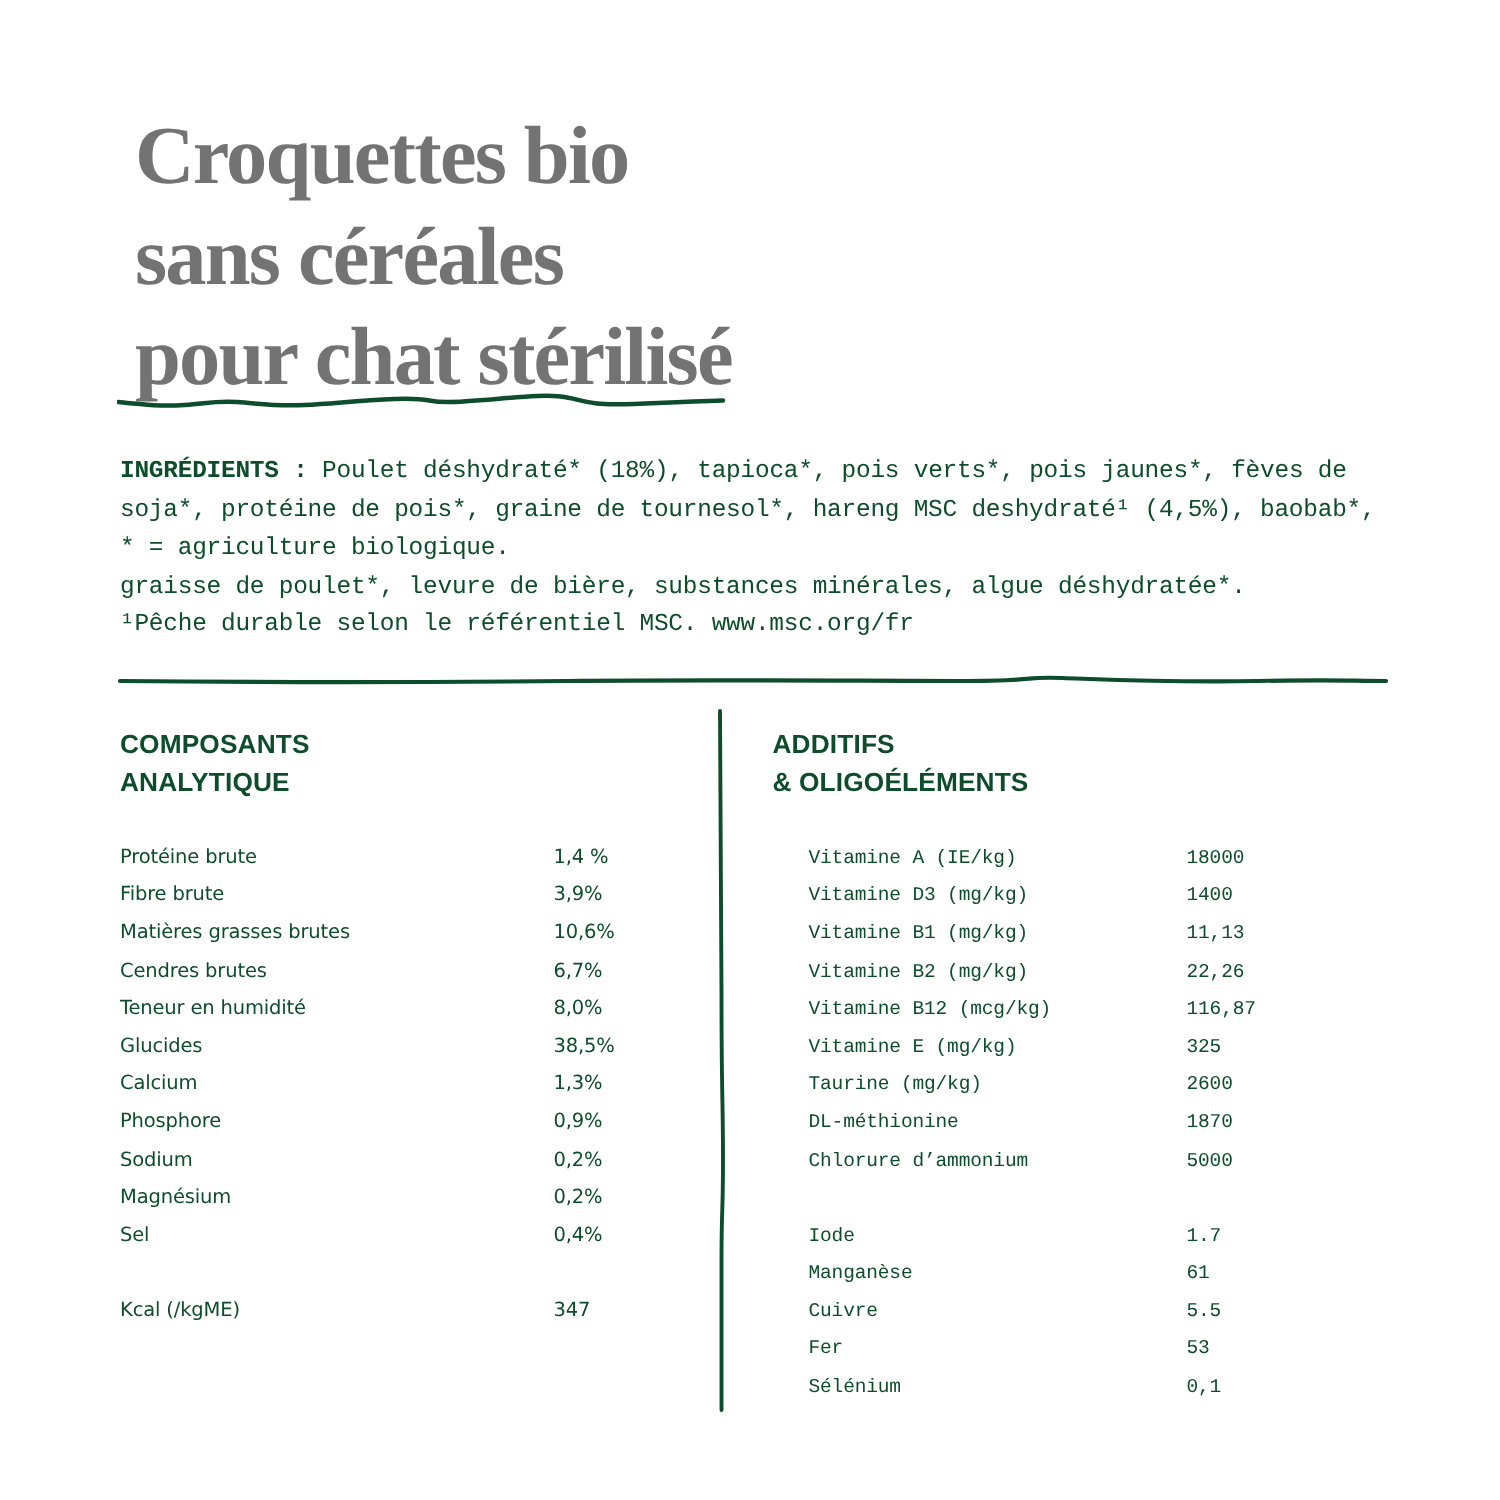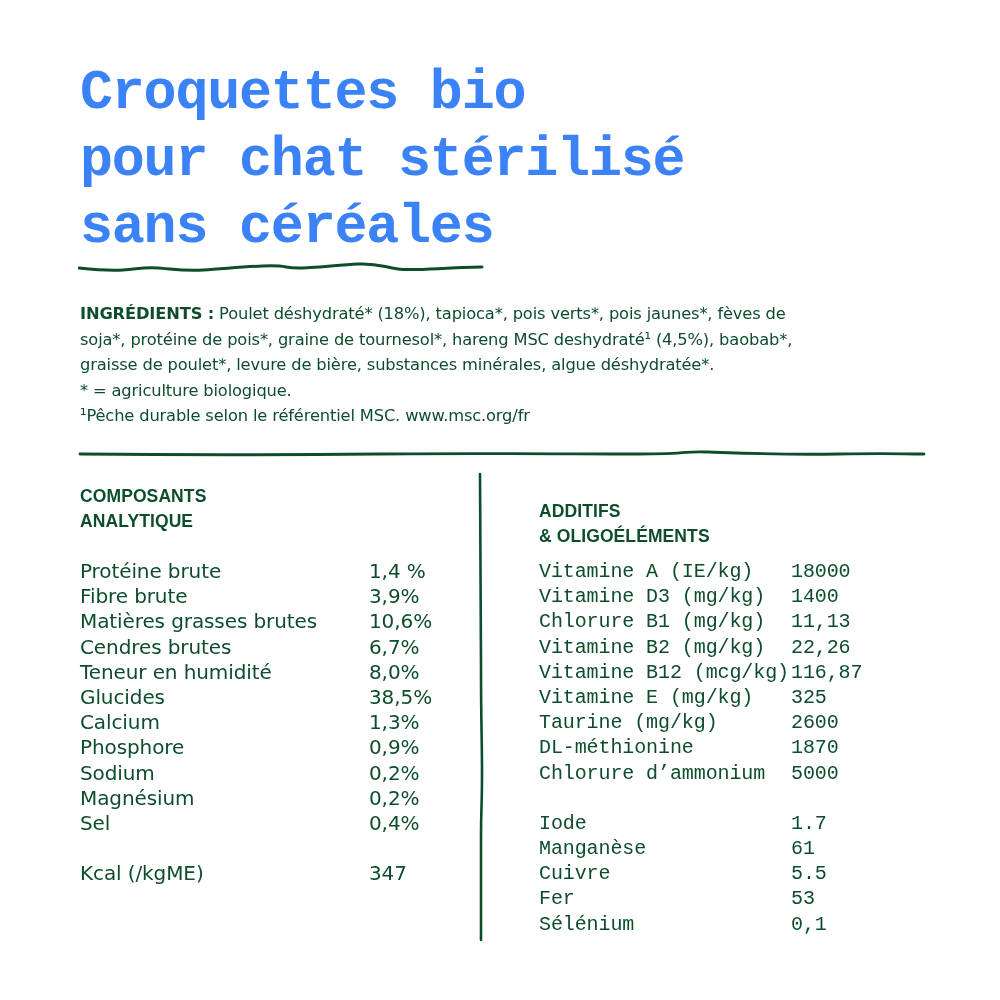--- a/index.html
+++ b/index.html
@@ -12,45 +12,46 @@
       height: 1000px;
       position: relative;
       overflow: hidden;
       color: #0e4d2c;
       font-family: "DejaVu Sans", sans-serif;
     }
     .title {
       position: absolute;
       left: 78px;
       top: 58px;
-      margin: 2px;
-      font-family: Liberation Mono, monospace;
+      margin: 12px;
+      font-family: Liberation Serif, serif;
       font-weight: bold;
       font-size: 55px;
       line-height: 67px;
-      color: #3b82f6;
+      color: #737373;
       letter-spacing: -1.2px;
     }
     .title span { display: block; white-space: nowrap; }
     .wave-underline {
       position: absolute;
       left: 78px;
       top: 258px;
       width: 408px;
       height: 20px;
     }
     .ingredients {
       position: absolute;
       left: 80px;
       top: 301px;
       width: 860px;
       font-size: 16.3px;
       line-height: 25.5px;
       color: #0e4d2c;
       letter-spacing: -0.15px;
+      font-family: Liberation Mono, monospace;
     }
     .ingredients p { margin: 0; white-space: nowrap; }
     .ingredients .lbl { font-weight: bold; }
     .separator {
       position: absolute;
       left: 78px;
       top: 446px;
       width: 848px;
       height: 16px;
     }
@@ -66,55 +67,55 @@
       margin: 0;
       font-family: Liberation Sans, sans-serif;
       font-weight: bold;
       font-size: 17.5px;
       line-height: 25px;
       color: #0e4d2c;
       letter-spacing: 0.1px;
     }
     .section-title span { display: block; white-space: nowrap; }
     .col-left-title { left: 80px; top: 484px; }
-    .col-right-title { left: 539px; top: 484px; margin-top: 15px; }
+    .col-right-title { left: 515px; top: 484px; }
     .table {
       position: absolute;
-      font-size: 20px;
+      font-size: 13px;
       line-height: 25.2px;
       color: #0e4d2c;
       letter-spacing: -0.1px;
     }
     .row { display: flex; white-space: nowrap; height: 25.2px; }
     .row .k { display: inline-block; }
     .row .v { display: inline-block; }
     .left-table { left: 80px; top: 559px; }
     .left-table .k { width: 289px; }
     .right-table { left: 539px; top: 559px; font-family: Liberation Mono, monospace; }
     .right-table .k { width: 252px; }
     .gap { height: 25.2px; }
   </style>
 </head>
 <body>
 
 <h1 class="title">
   <span>Croquettes bio</span>
+  <span>sans céréales</span>
   <span>pour chat stérilisé</span>
-  <span>sans céréales</span>
 </h1>
 
 <svg class="wave-underline" viewBox="0 0 408 20" preserveAspectRatio="none">
   <path d="M1 10 C 20 12, 30 13, 45 12 S 65 9, 80 10 S 105 13, 125 12 S 160 9, 185 8 S 205 10, 220 10 S 260 7, 280 6 S 305 9, 320 11 S 360 10, 404 9" fill="none" stroke="#0e4d2c" stroke-width="3" stroke-linecap="round"></path>
 </svg>
 
 <div class="ingredients">
   <p><span class="lbl">INGRÉDIENTS :</span><span> Poulet déshydraté* (18%), tapioca*, pois verts*, pois jaunes*, fèves de</span></p>
   <p>soja*, protéine de pois*, graine de tournesol*, hareng MSC deshydraté¹ (4,5%), baobab*,</p>
+  <p>* = agriculture biologique.</p>
   <p>graisse de poulet*, levure de bière, substances minérales, algue déshydratée*.</p>
-  <p>* = agriculture biologique.</p>
   <p>¹Pêche durable selon le référentiel MSC. www.msc.org/fr</p>
 </div>
 
 <svg class="separator" viewBox="0 0 848 16" preserveAspectRatio="none">
   <path d="M2 8 C 100 9, 200 9, 300 8 S 500 8, 560 8 S 600 5, 630 6 S 700 9, 760 8 S 820 8, 846 8" fill="none" stroke="#0e4d2c" stroke-width="2.8" stroke-linecap="round"></path>
 </svg>
 
 <svg class="vdivider" viewBox="0 0 12 470" preserveAspectRatio="none">
   <path d="M5 2 C 5 60, 6 120, 6 190 S 7 260, 7 300 S 6 330, 6 370 S 6 430, 6 468" fill="none" stroke="#0e4d2c" stroke-width="2.6" stroke-linecap="round"></path>
 </svg>
@@ -184,21 +185,21 @@
 <div class="table right-table">
   <div class="row">
       <span class="k">Vitamine A (IE/kg)</span>
       <span class="v">18000</span>
     </div>
   <div class="row">
       <span class="k">Vitamine D3 (mg/kg)</span>
       <span class="v">1400</span>
     </div>
   <div class="row">
-      <span class="k">Chlorure B1 (mg/kg)</span>
+      <span class="k">Vitamine B1 (mg/kg)</span>
       <span class="v">11,13</span>
     </div>
   <div class="row">
       <span class="k">Vitamine B2 (mg/kg)</span>
       <span class="v">22,26</span>
     </div>
   <div class="row">
       <span class="k">Vitamine B12 (mcg/kg)</span>
       <span class="v">116,87</span>
     </div>

